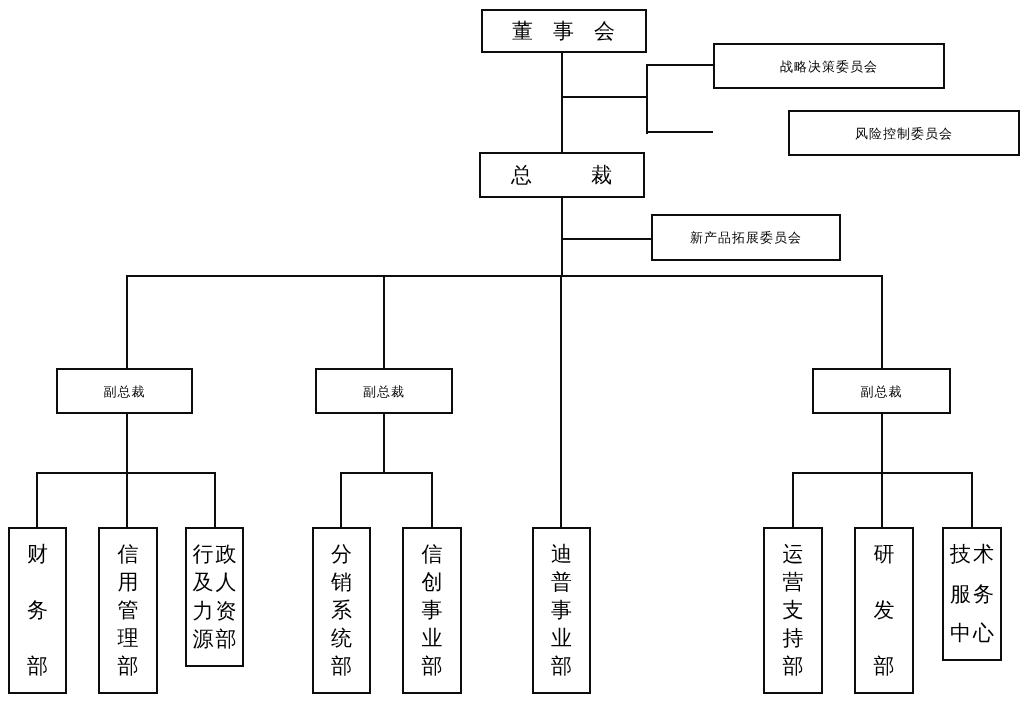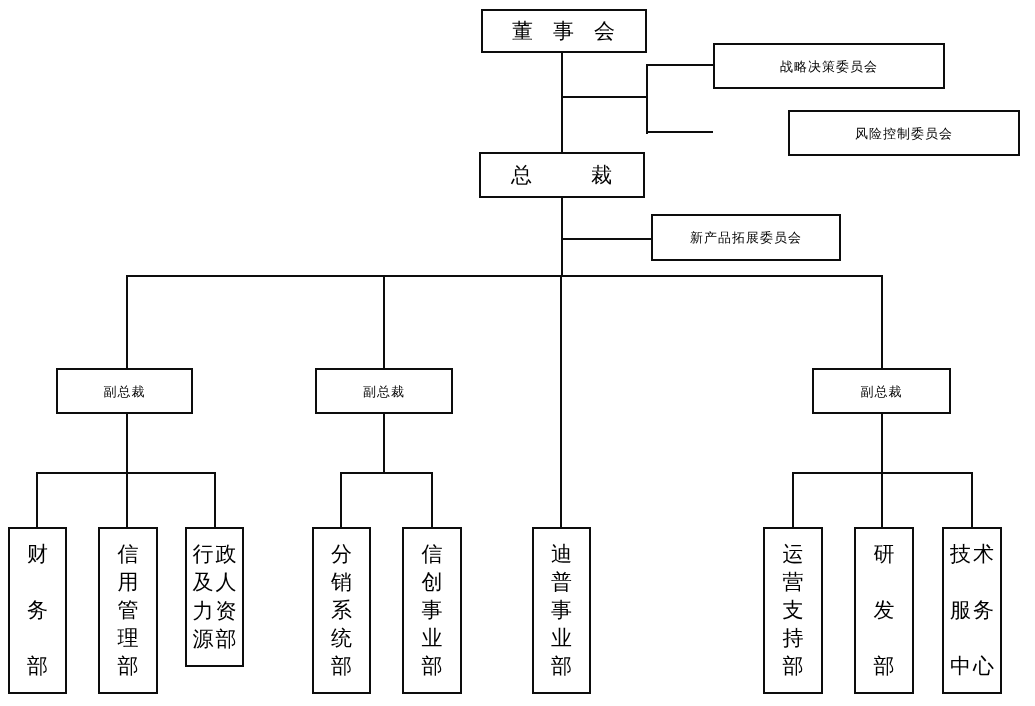--- a/index.html
+++ b/index.html
@@ -157,19 +157,19 @@
       <span>持</span>
       <span>部</span>
     </div>
 
   <div class="node vstack" style="left:854px; top:527px; width:60px; height:167px;">
       <span>研</span>
       <span>发</span>
       <span>部</span>
     </div>
 
-  <div class="node vstack" style="left:942px; top:527px; width:60px; height:167px;">
+  <div class="node vstack" style="left:942px; top:527px; width:60px; height:134px;">
       <span>技术</span>
       <span>服务</span>
       <span>中心</span>
     </div>
 
 </div>
 
 </body></html>

